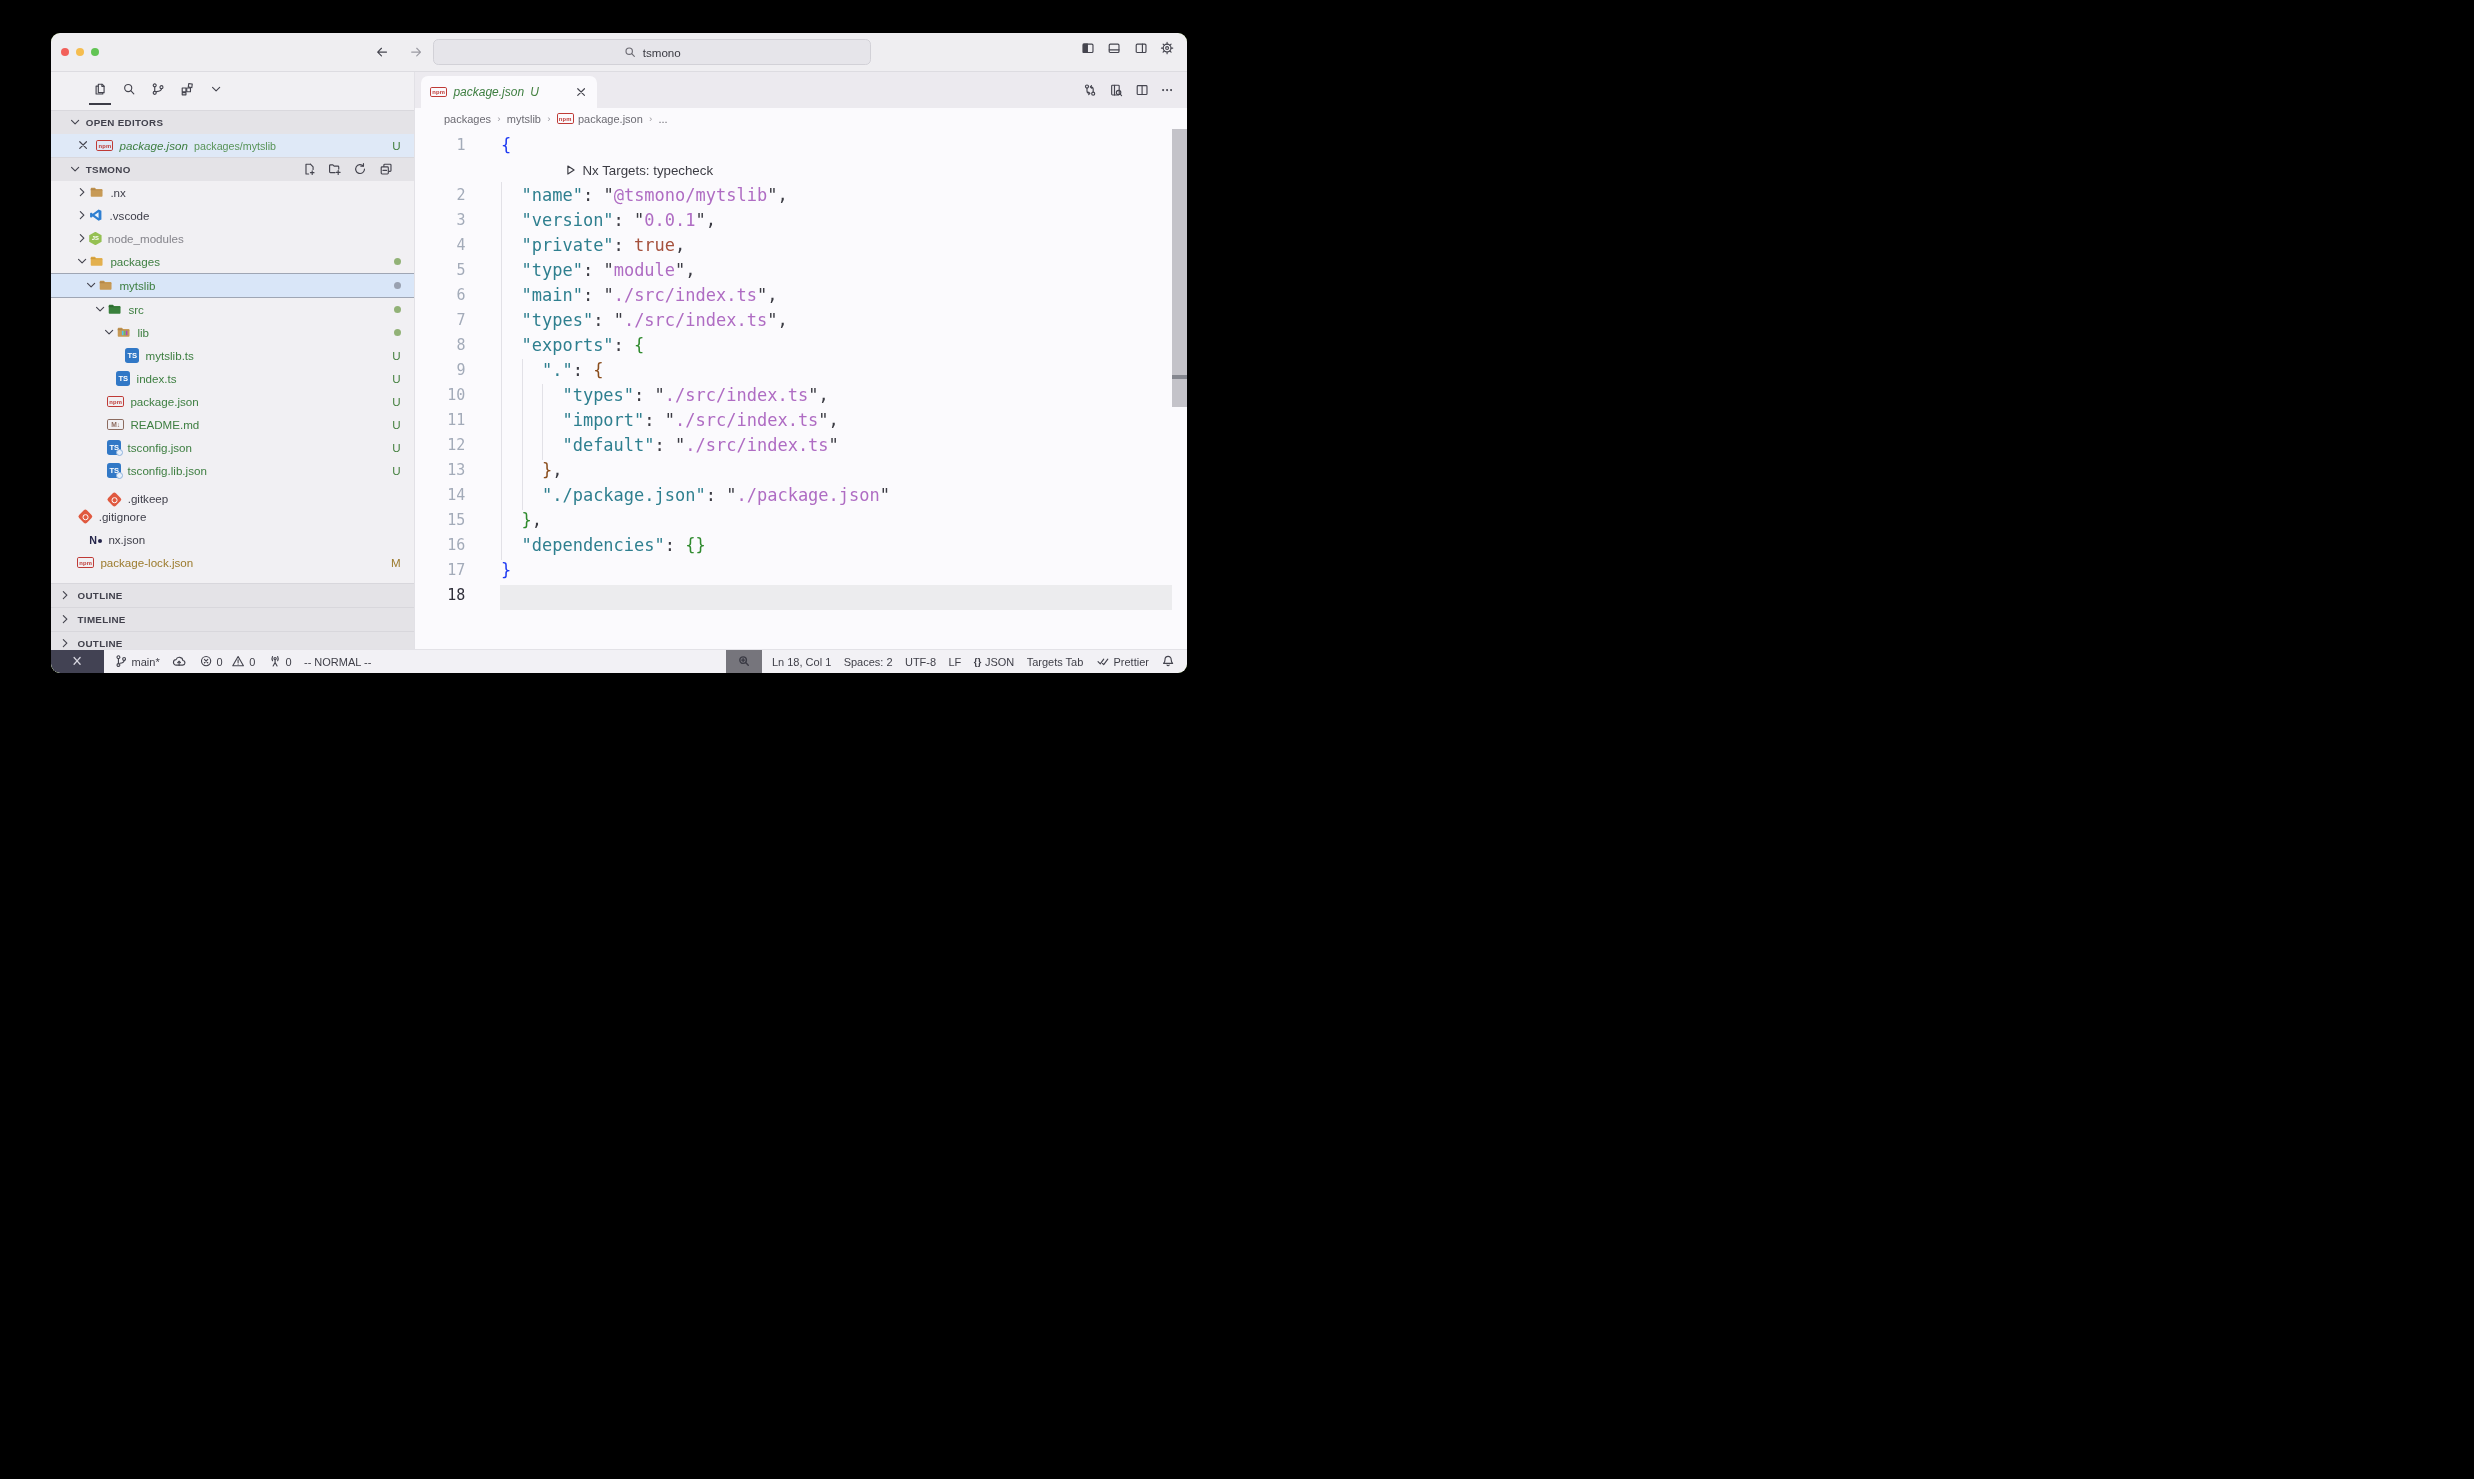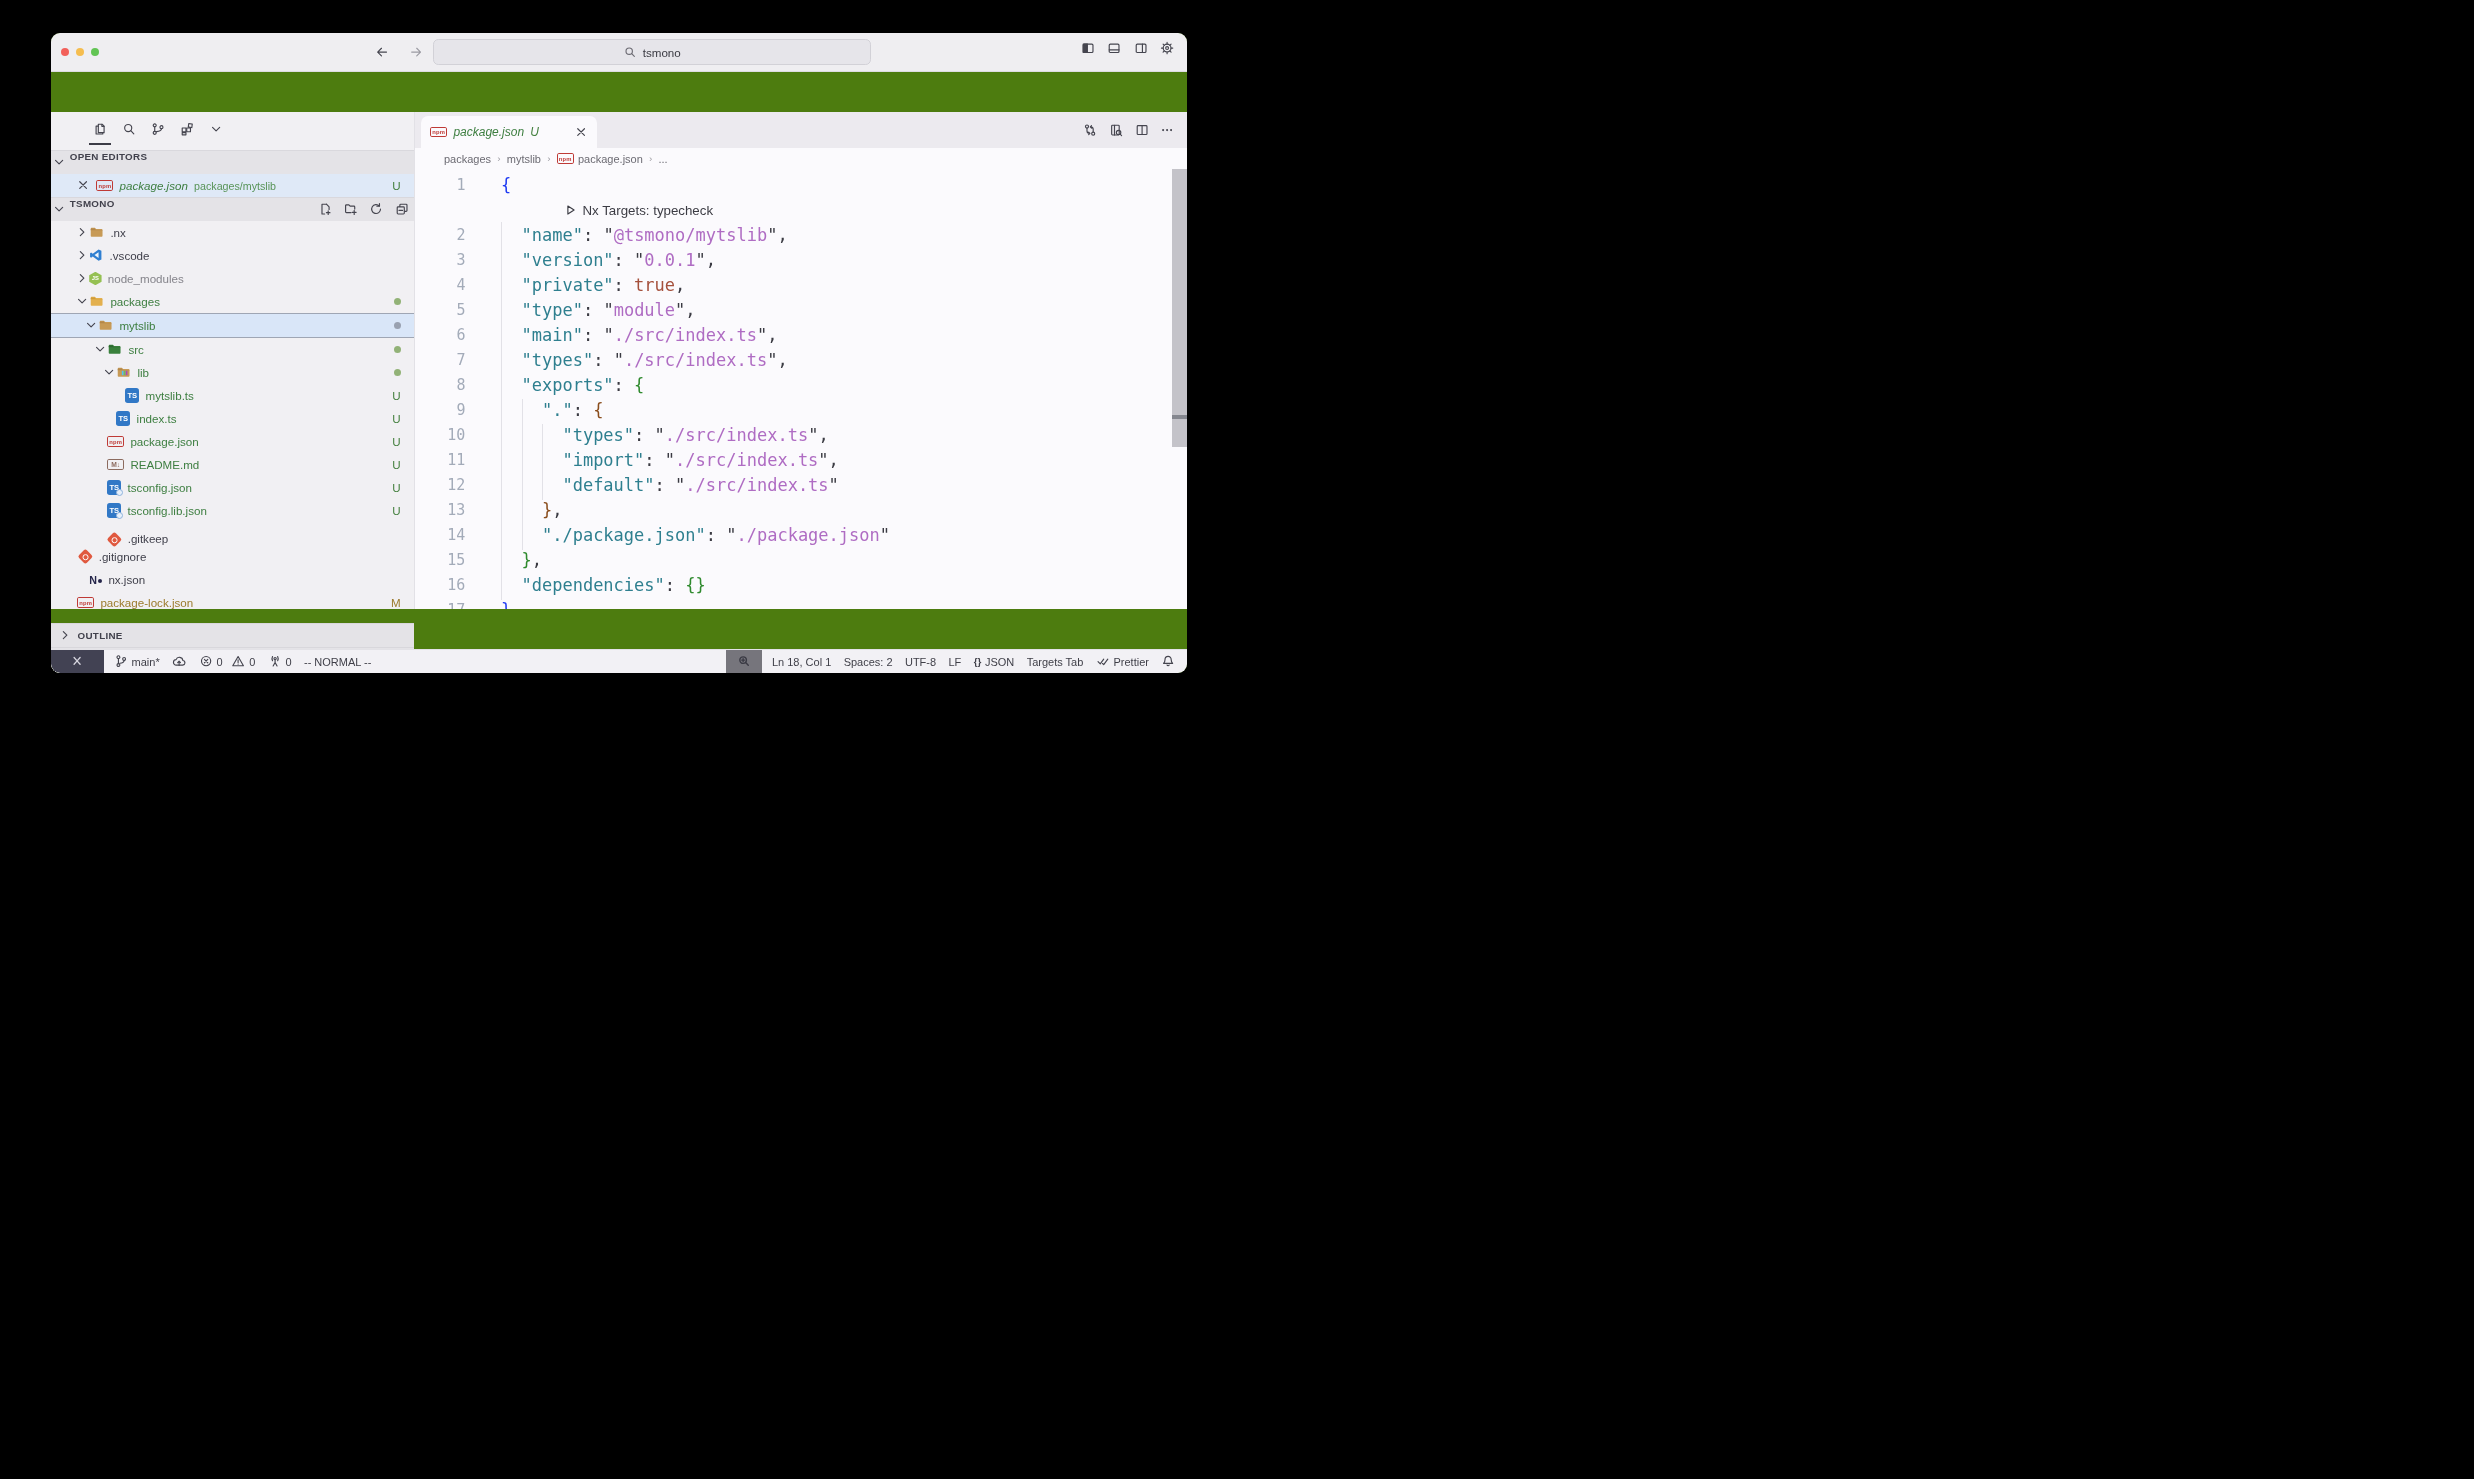--- a/index.html
+++ b/index.html
@@ -1,32 +1,32 @@
 <!DOCTYPE html>
 <html style="font-size:14.2px"><head>
 <meta charset="utf-8">
 <style>
   html,body{margin:0;padding:0;background:#000;}
   body{width:1237px;height:740px;position:relative;font-family:"Liberation Sans",sans-serif;-webkit-font-smoothing:antialiased;}
-  .window{position:absolute;left:51px;top:33px;width:1136px;height:640px;background:#4d7c0f;border-radius:9px;overflow:hidden;display:flex;flex-direction:column;gap:40px;}
+  .window{position:absolute;left:51px;top:33px;width:1136px;height:640px;background:#4d7c0f;border-radius:9px;overflow:hidden;display:flex;flex-direction:column;}
   
   .titlebar{height:38px;background:#efeef1;border-bottom:0.9px solid #dddce1;position:relative;flex:none;}
   .traffic{position:absolute;left:9.8px;top:15px;display:flex;gap:7.1px;}
   .tl{width:8px;height:8px;border-radius:50%;}
   .nav{position:absolute;left:324px;top:7.1px;display:flex;gap:19.6px;align-items:center;height:23px;}
   .searchbox{position:absolute;left:382px;top:6.2px;width:436px;height:24px;background:#e6e5ea;border:0.9px solid #d2d1d7;border-radius:5.3px;display:flex;align-items:center;justify-content:center;gap:5.3px;color:#3a3a42;font-size:11.6px;}
   .ticons{position:absolute;right:12.4px;top:8px;display:flex;gap:12.4px;align-items:center;}
   
   .bodyrow{flex:1;display:flex;min-height:0;}
   .sidebar{width:363px;flex:none;background:#f1f0f3;border-right:0.9px solid #e2e1e6;display:flex;flex-direction:column;font-size:11.6px;color:#3f3f4a;}
   .activityrow{height:38px;flex:none;position:relative;}
   .act-ics{position:absolute;left:38px;top:6.2px;display:flex;gap:7.1px;}
   .act{width:22px;height:22px;display:flex;align-items:center;justify-content:center;position:relative;}
   .act.active:after{content:"";position:absolute;left:0;right:0;bottom:-4.4px;height:1.8px;background:#3c3c46;}
-  .sechead{height:23px;flex:none;background:#e4e3e7;border-top:0.9px solid #d9d8dd;display:flex;padding:0 1px;font-weight:bold;font-size:9.8px;letter-spacing:0.3px;color:#41414c;gap:3.6px;}
+  .sechead{height:23px;flex:none;background:#e4e3e7;border-top:0.9px solid #d9d8dd;display:flex;align-items:center;padding:0 17px;font-weight:bold;font-size:9.8px;letter-spacing:0.3px;color:#41414c;gap:3.6px;}
   .sechead .spacer{flex:1;}
   .sechead .hics{display:flex;gap:11.6px;margin-right:3.6px;}
   .oe-item{height:23px;flex:none;background:#dfe9f7;display:flex;align-items:center;padding-left:25px;gap:6.2px;}
   .oe-item .t{color:#3d7e40;font-style:italic;}
   .oe-item .d{color:#589458;font-size:10.7px;}
   .oe-item .bdg{margin-left:auto;margin-right:13.3px;color:#44803f;}
   .tree{flex:none;}
   .trow{height:23px;display:flex;align-items:center;position:relative;}
   .trow .chev{width:14.2px;flex:none;display:flex;justify-content:center;}
   .trow .lbl{margin-left:6.2px;white-space:nowrap;}

